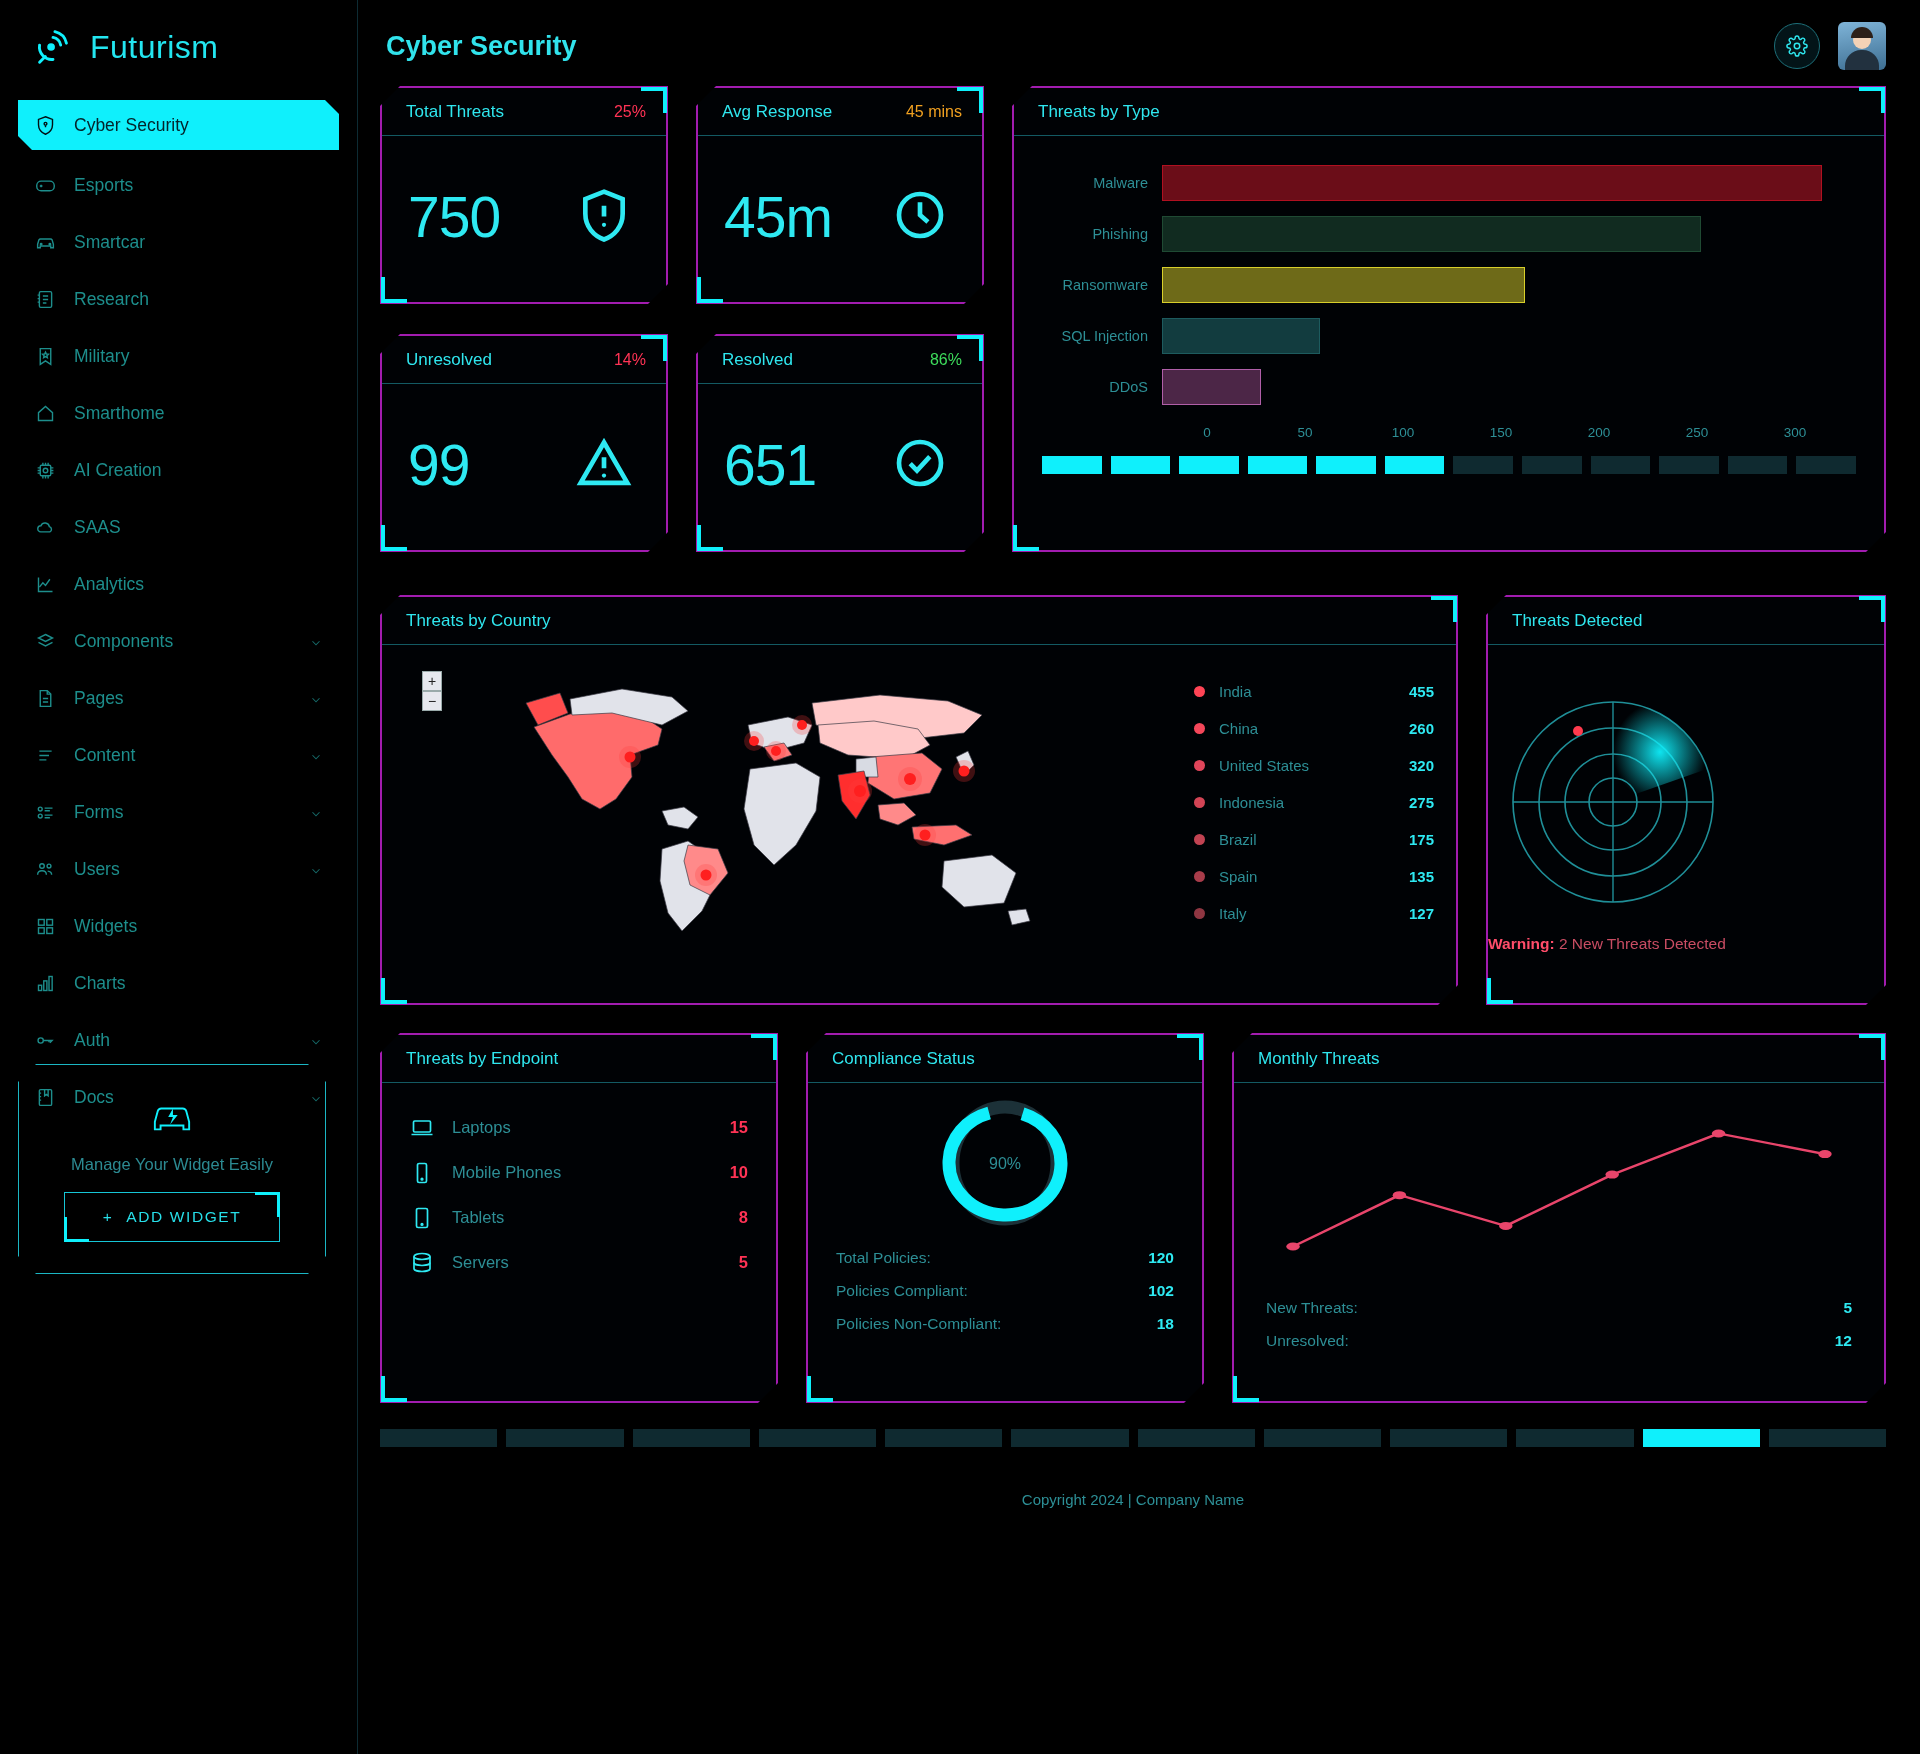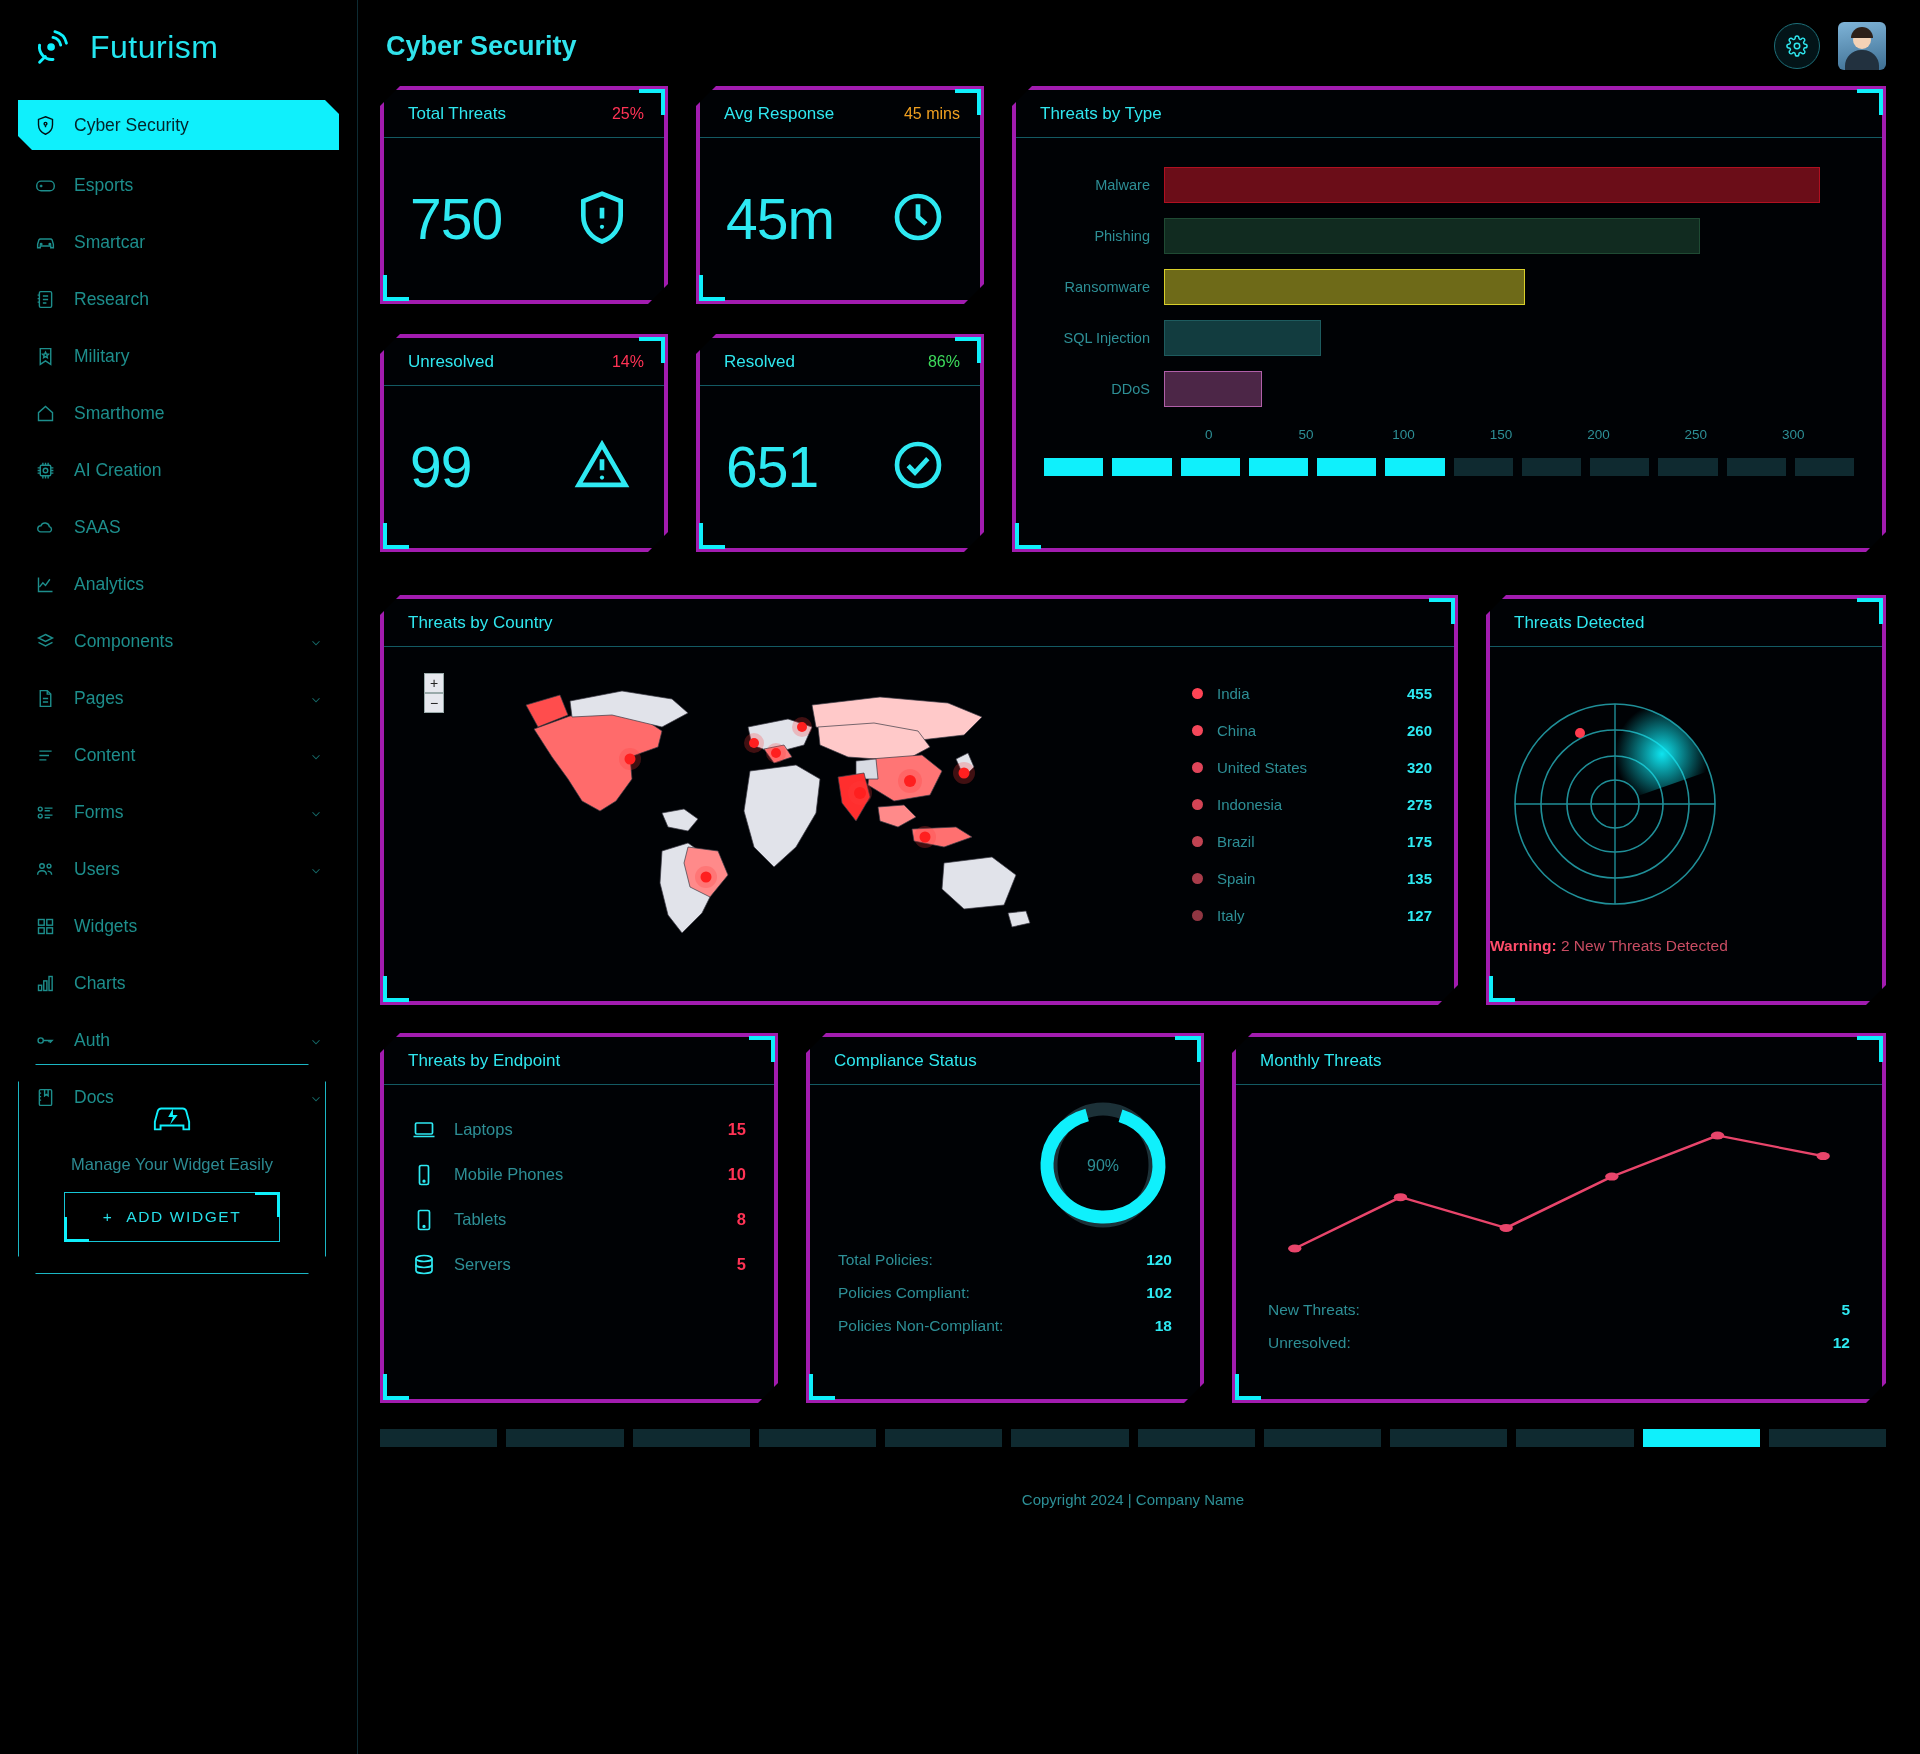--- a/index.html
+++ b/index.html
@@ -78,21 +78,21 @@
     width:48px; height:48px; border-radius:6px; overflow:hidden; cursor:pointer;
     background:linear-gradient(170deg,#7fb4d8,#3d6e92); position:relative;
   }
   .avatar .head { position:absolute; left:50%; top:9px; width:18px; height:18px; border-radius:50%; background:#f3d2b6; transform:translateX(-50%); }
   .avatar .hair { position:absolute; left:50%; top:5px; width:22px; height:11px; border-radius:11px 11px 0 0; background:#2d2018; transform:translateX(-50%); }
   .avatar .body { position:absolute; left:50%; bottom:0; width:34px; height:20px; border-radius:16px 16px 0 0; background:#22313f; transform:translateX(-50%); }
 
   .content { padding:0 34px 0 22px; }
 
   
-  .panel { position:relative; border:4px solid #a21caf; background:#000205; }
+  .panel { position:relative; border:2px solid #a21caf; background:#000205; }
   .panel.cut {
     clip-path: polygon(0 20px, 20px 0, 100% 0, 100% calc(100% - 20px), calc(100% - 20px) 100%, 0 100%);
   }
   .panel-hd {
     display:flex; align-items:center; justify-content:space-between;
     padding:14px 20px 13px 24px; border-bottom:1px solid #135a63;
     font-size:17px; color:#2fe7ef;
   }
   .corner { position:absolute; width:26px; height:26px; pointer-events:none; }
   .corner.tr { top:-1px; right:-1px; border-top:4px solid #0ff0fc; border-right:4px solid #0ff0fc; }
@@ -149,21 +149,21 @@
   .cmp-panel { width:398px; height:370px; }
   .mon-panel { flex:1; height:370px;text-align:center; }
   .ep-list { padding:22px 28px 0 28px; }
   .ep-row { display:flex; align-items:center; height:45px; font-size:16.5px; }
   .ep-ic { width:26px; margin-right:16px; display:flex; }
   .ep-ic svg { width:24px; height:24px; stroke:#2ee9f2; fill:none; stroke-width:1.7; }
   .ep-name { flex:1; color:#2d8f96; }
   .ep-val { color:#ff3355; font-weight:700; }
 
   .cmp-body { padding:16px 28px 0 28px; }
-  .donut-wrap { display:flex; justify-content:flex-end;text-decoration:underline; }
+  .donut-wrap { display:flex; justify-content:center;text-decoration:underline; }
   .cmp-rows { margin-top:22px; }
   .cmp-row { display:flex; justify-content:space-between; height:33px; font-size:15.5px; }
   .cmp-k { color:#2d8f96; }
   .cmp-v { color:#2ee9f2; font-weight:700; }
 
   .mon-body { padding:8px 22px 0 22px; }
   .mon-rows { margin-top:4px; padding:0 10px; }
   .mon-row { display:flex; justify-content:space-between; height:33px; font-size:15.5px; }
   .mon-k { color:#2d8f96; }
   .mon-v { color:#2ee9f2; font-weight:700; }

